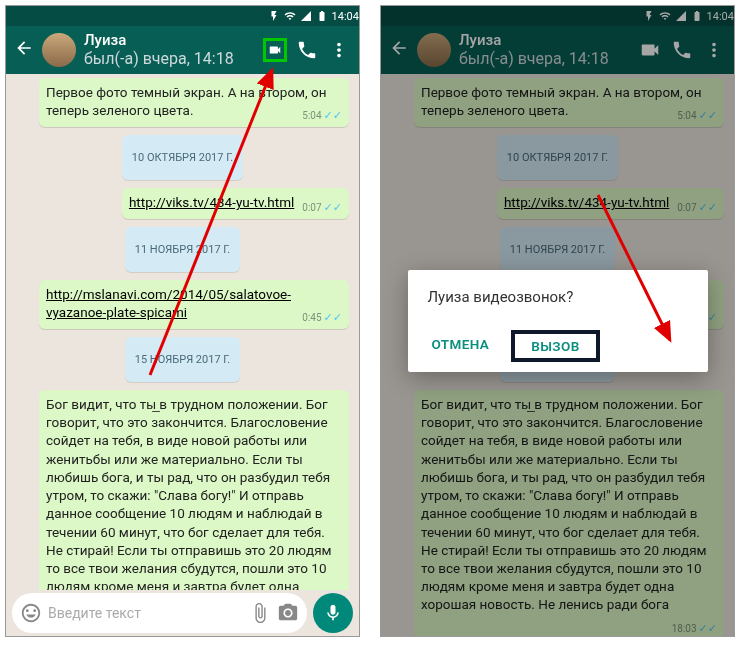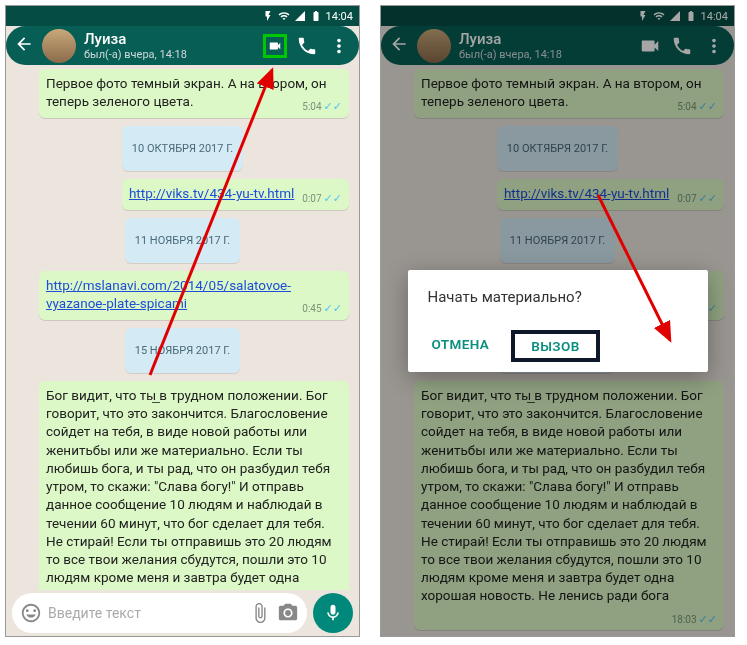--- a/index.html
+++ b/index.html
@@ -21,43 +21,42 @@
     display: flex;
     flex-direction: column;
   }
   .status-bar {
     height: 20px;
     background: #054d44;
     color: #fff;
     display: flex;
     justify-content: flex-end;
     align-items: center;
-    padding: 0 6px;
+    padding: 0 0;
     font-size: 11px;
     gap: 4px;
   }
   .status-bar svg { width: 12px; height: 12px; fill: #fff; }
   .header {
-    height: 39px;
+    height: 48px;
     background: #075e54;
     display: flex;
     align-items: center;
     padding: 0 8px;
     color: #fff;
     gap: 8px;
-    border-radius: 20px;
   }
   .header .back { width: 20px; }
   .header .avatar {
     width: 34px; height: 34px; border-radius: 50%;
     background: linear-gradient(#c9a87a,#8a6a4a);
   }
   .header .name-block { flex: 1; display: flex; flex-direction: column; line-height: 1.2; }
   .header .name { font-size: 15px; font-weight: 500; }
-  .header .status { font-size: 11px; color: #cfd8dc; }
+  .header .status { font-size: 16px; color: #cfd8dc; }
   .header .icon { width: 24px; height: 24px; display: flex; align-items: center; justify-content: center; }
   .header .icon svg { width: 22px; height: 22px; fill: #fff; }
   .highlight-box {
     border: 3px solid #00c800;
     padding: 2px;
   }
   .chat {
     flex: 1;
     overflow: hidden;
     padding: 4px 10px;
@@ -94,21 +93,21 @@
   .date-pill {
     align-self: center;
     background: #d4eaf4;
     color: #4a6a7a;
     font-size: 11px;
     padding: 16px 10px;
     border-radius: 6px;
     margin: 4px 0;
     box-shadow: 0 1px 0.5px rgba(0,0,0,.1);
   }
-  .link { color: #1d4ed8; text-decoration: underline; }
+  .link { color: #000000; text-decoration: underline; }
   .input-row {
     height: 46px;
     display: flex;
     align-items: center;
     padding: 4px 6px;
     gap: 6px;
     background: #ece5dd;
   }
   .input-pill {
     flex: 1;
@@ -303,21 +302,21 @@
     </div>
     <div class="date-pill">15 НОЯБРЯ 2017 Г.</div>
     <div class="bubble">
       <span>Бог видит, что ты̲ в трудном положении. Бог говорит,  что это закончится. Благословение сойдет на тебя, в виде новой работы или женитьбы или же материально. Если ты любишь бога,  и ты рад, что он разбудил тебя утром, то скажи: "Слава богу!"  И отправь данное сообщение 10 людям и наблюдай в течении 60 минут, что бог сделает для тебя. Не стирай! Если ты отправишь это 20 людям то все твои желания сбудутся, пошли это 10 людям кроме меня и завтра будет одна хорошая новость. Не ленись ради бога</span>
       <span class="time"><span>18:03</span><span class="ticks">✓✓</span></span>
     </div>
   </div>
 
   <div class="overlay">
     <div class="dialog">
-      <div class="title">Начать материально?</div>
+      <div class="title">Луиза видеозвонок?</div>
       <div class="actions">
         <div class="btn">ОТМЕНА</div>
         <div class="btn highlight">ВЫЗОВ</div>
       </div>
     </div>
   </div>
 </div>
 
 <svg class="arrow-canvas" width="747" height="645">
   <defs>

